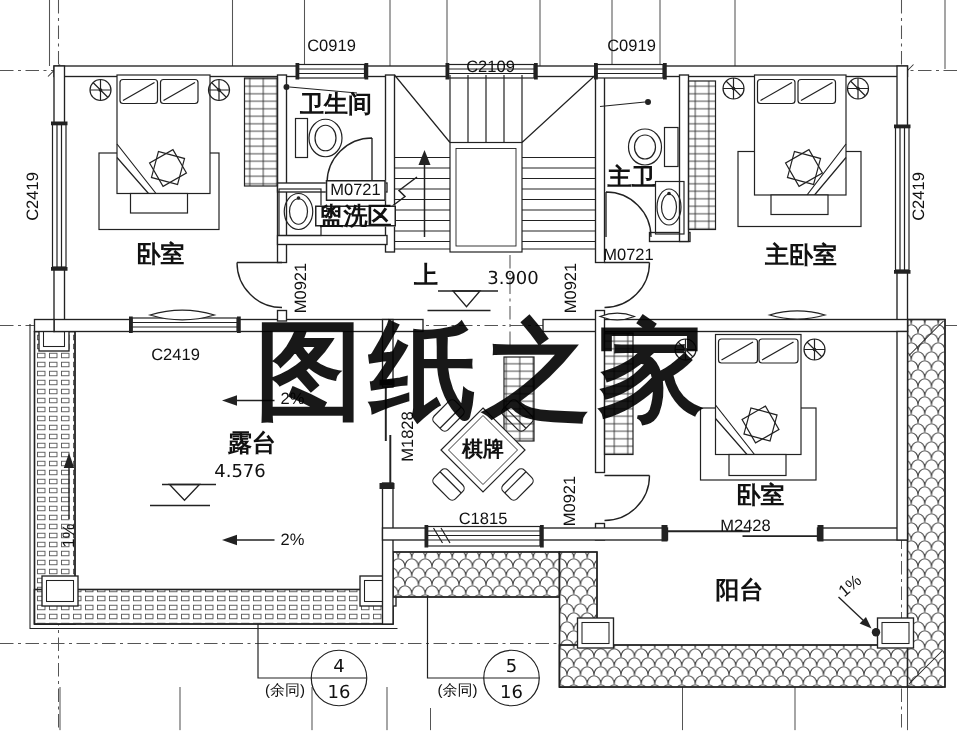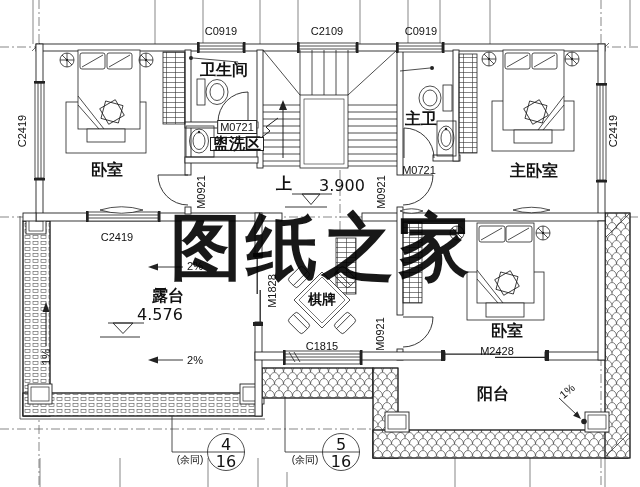--- a/index.html
+++ b/index.html
@@ -5,21 +5,21 @@
   html,body{margin:0;padding:0;background:#fff;}
   #plan{position:relative;width:640px;height:487px;background:#fff;overflow:hidden;
         font-family:"Liberation Sans",sans-serif;}
   #plan svg{position:absolute;left:0;top:0;}
   .lbl{position:absolute;transform:translate(-50%,-50%);white-space:nowrap;
        font:11px "Liberation Sans",sans-serif;color:#111;z-index:5;letter-spacing:0;}
   .vert{transform:translate(-50%,-50%) rotate(-90deg);}
   .diag{transform:translate(-50%,-50%) rotate(-40deg);}
   .room{font-weight:700;font-size:16px;font-family:"DejaVu Sans",sans-serif;}
   .small{font-size:10px;}
-  .num{font-size:16px;font-family:"DejaVu Sans",sans-serif;}
+  .num{font-size:12px;font-family:"DejaVu Sans",sans-serif;}
   .boxed{border:1px solid #222;background:#fff;padding:0 2px;line-height:12px;}
   #watermark{position:absolute;left:322px;top:248px;transform:translate(-50%,-50%);
        font-family:"DejaVu Serif",serif;font-weight:700;font-size:72px;letter-spacing:4px;
        opacity:.9;z-index:9;white-space:nowrap;}
 </style>
 </head>
 <body>
 
 <div id="plan">
 <svg width="640" height="487" viewBox="0 0 640 487">
@@ -308,21 +308,21 @@
     </g>
     <g stroke-width="0.8">
       <path d="M285,397 V452 H322.5 M322.5,452 H359.5"></path>
       <circle cx="341" cy="452" r="18.5" fill="#fff"></circle>
           <path d="M322.5,452 H359.5"></path>
     </g>
   </g>
 </svg>
 
   <span class="lbl" style="left:221px;top:31px">C0919</span>
-  <span class="lbl" style="left:327px;top:31px">C2109</span>
+  <span class="lbl" style="left:327px;top:45px">C2109</span>
   <span class="lbl" style="left:421px;top:31px">C0919</span>
   <span class="lbl vert" style="left:22px;top:131px">C2419</span>
   <span class="lbl vert" style="left:613px;top:131px">C2419</span>
   <span class="lbl" style="left:117px;top:237px">C2419</span>
   <span class="lbl" style="left:322px;top:346px">C1815</span>
 
   <span class="lbl boxed" style="left:237px;top:127px">M0721</span>
   <span class="lbl boxed room" style="left:237px;top:144px">盥洗区</span>
   <span class="lbl" style="left:419px;top:170px">M0721</span>
   <span class="lbl vert" style="left:201px;top:192px">M0921</span>

